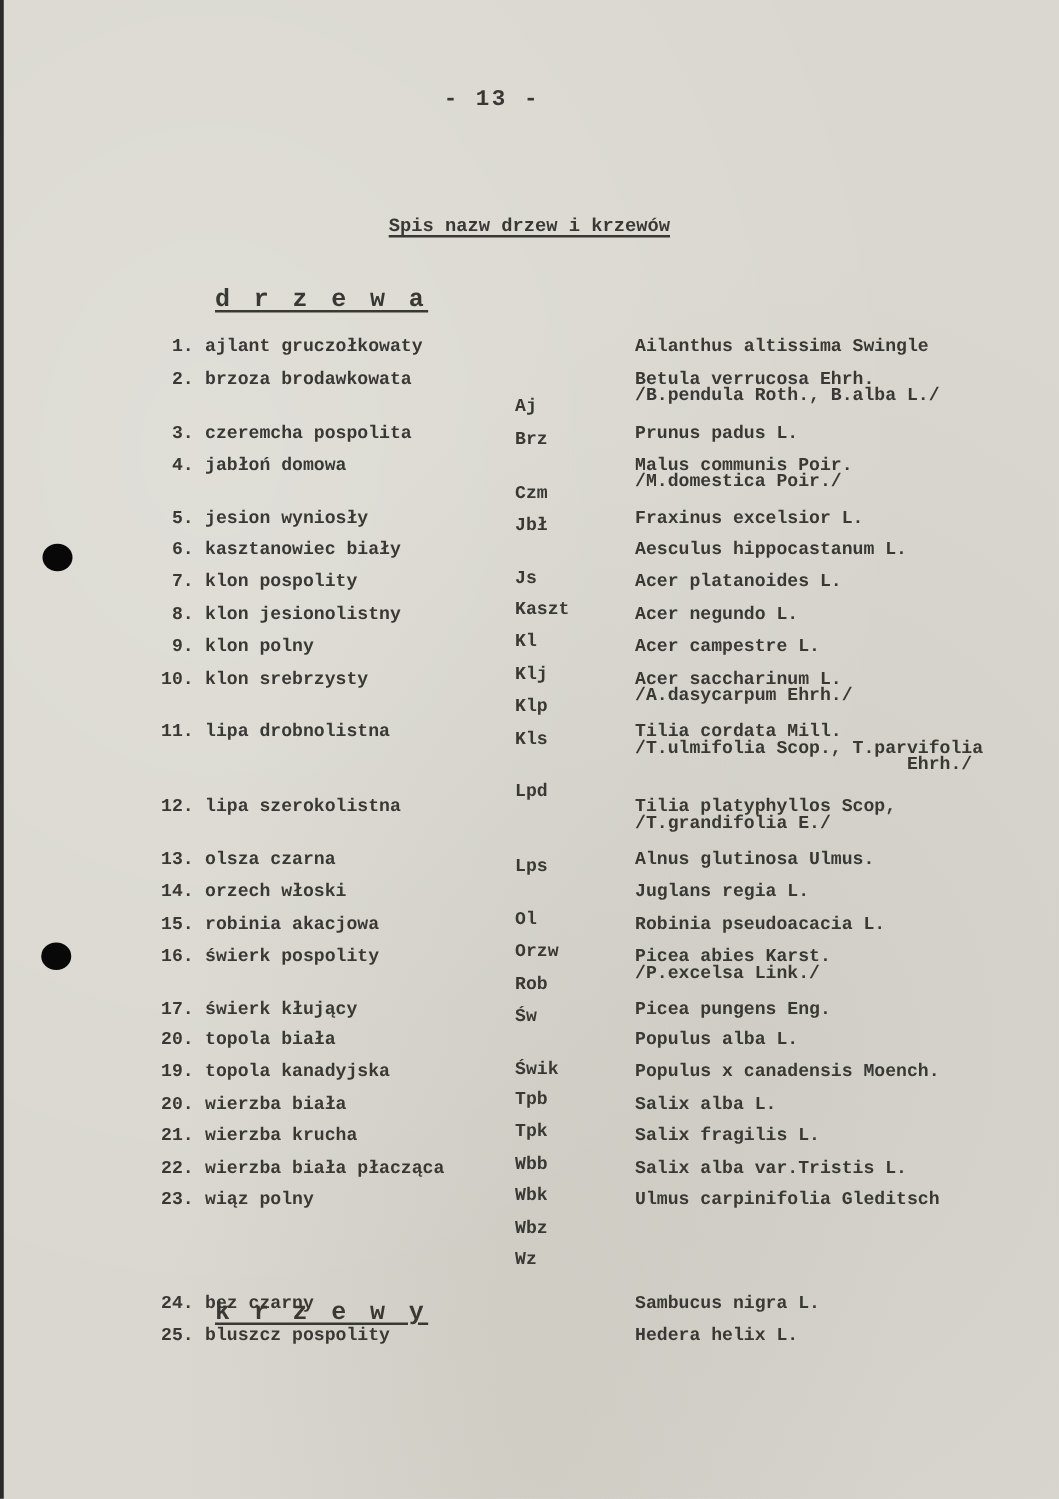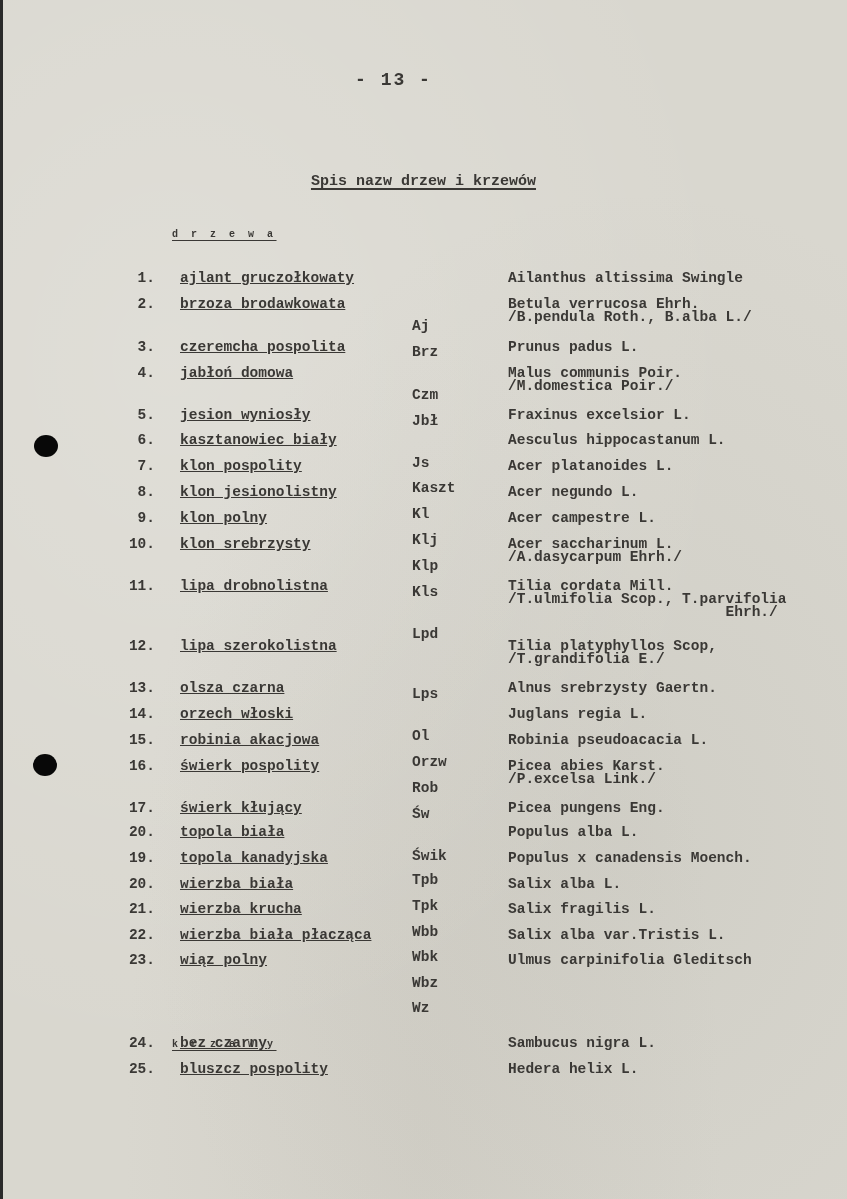--- a/index.html
+++ b/index.html
@@ -11,24 +11,24 @@
         radial-gradient(ellipse at 75% 70%, rgba(160,160,150,0.15), transparent 55%),
         radial-gradient(ellipse at 50% 95%, rgba(180,175,165,0.2), transparent 50%);
       font-family: "Liberation Mono", "DejaVu Sans Mono", monospace;
       color: #3a3835;
     }
     .edge-strip { position: absolute; left: 0; top: 0; width: 3px; height: 1199px; background: #2a2a2a; }
     .punch-hole { position: absolute; width: 24px; height: 22px; border-radius: 50%; background: #080808; }
     .page-number { position: absolute; top: 70px; left: 0; width: 787px; text-align: center; font-size: 18px; font-weight: bold; letter-spacing: 2px; }
     .doc-title { position: absolute; top: 173px; left: 0; width: 847px; text-align: center; font-size: 15px; font-weight: bold; font-family: Liberation Mono, monospace; }
     .doc-title span { text-decoration: underline; text-decoration-thickness: 2px; text-underline-offset: 3px; }
-    .section-heading { position: absolute; left: 172px; font-size: 10px; font-weight: bold; letter-spacing: 3.5px; text-decoration: underline; text-underline-offset: 3px; }
+    .section-heading { position: absolute; left: 172px; font-size: 20px; font-weight: bold; letter-spacing: 3.5px; text-decoration: underline; text-underline-offset: 3px; }
     .row { position: absolute; left: 0; width: 847px; font-size: 14.5px; font-weight: bold; line-height: 13px; }
     .row .num { position: absolute; right: 692px; text-align: right; white-space: nowrap; }
-    .row .pl { position: absolute; left: 180px; white-space: nowrap; text-decoration: underline; }
+    .row .pl { position: absolute; left: 164px; white-space: nowrap; }
     .row .abbr { position: absolute; left: 412px; white-space: nowrap; margin-top: 48px; }
     .row .lat { position: absolute; left: 508px; white-space: pre; }
   </style>
 </head>
 <body>
 
 <div class="edge-strip"></div>
 <div class="punch-hole" style="left:34px; top:435px;"></div>
 <div class="punch-hole" style="left:33px; top:754px;"></div>
 
@@ -114,21 +114,21 @@
     <span class="num">12.</span>
     <span class="pl">lipa szerokolistna</span>
     <span class="abbr">Lps</span>
     <span class="lat">Tilia platyphyllos Scop,
 /T.grandifolia E./</span>
   </div>
     <div class="row" style="top: 682px;">
     <span class="num">13.</span>
     <span class="pl">olsza czarna</span>
     <span class="abbr">Ol</span>
-    <span class="lat">Alnus srebrzysty Gaertn.</span>
+    <span class="lat">Alnus glutinosa Ulmus.</span>
   </div>
     <div class="row" style="top: 708px;">
     <span class="num">14.</span>
     <span class="pl">orzech włoski</span>
     <span class="abbr">Orzw</span>
     <span class="lat">Juglans regia L.</span>
   </div>
     <div class="row" style="top: 734px;">
     <span class="num">15.</span>
     <span class="pl">robinia akacjowa</span>

